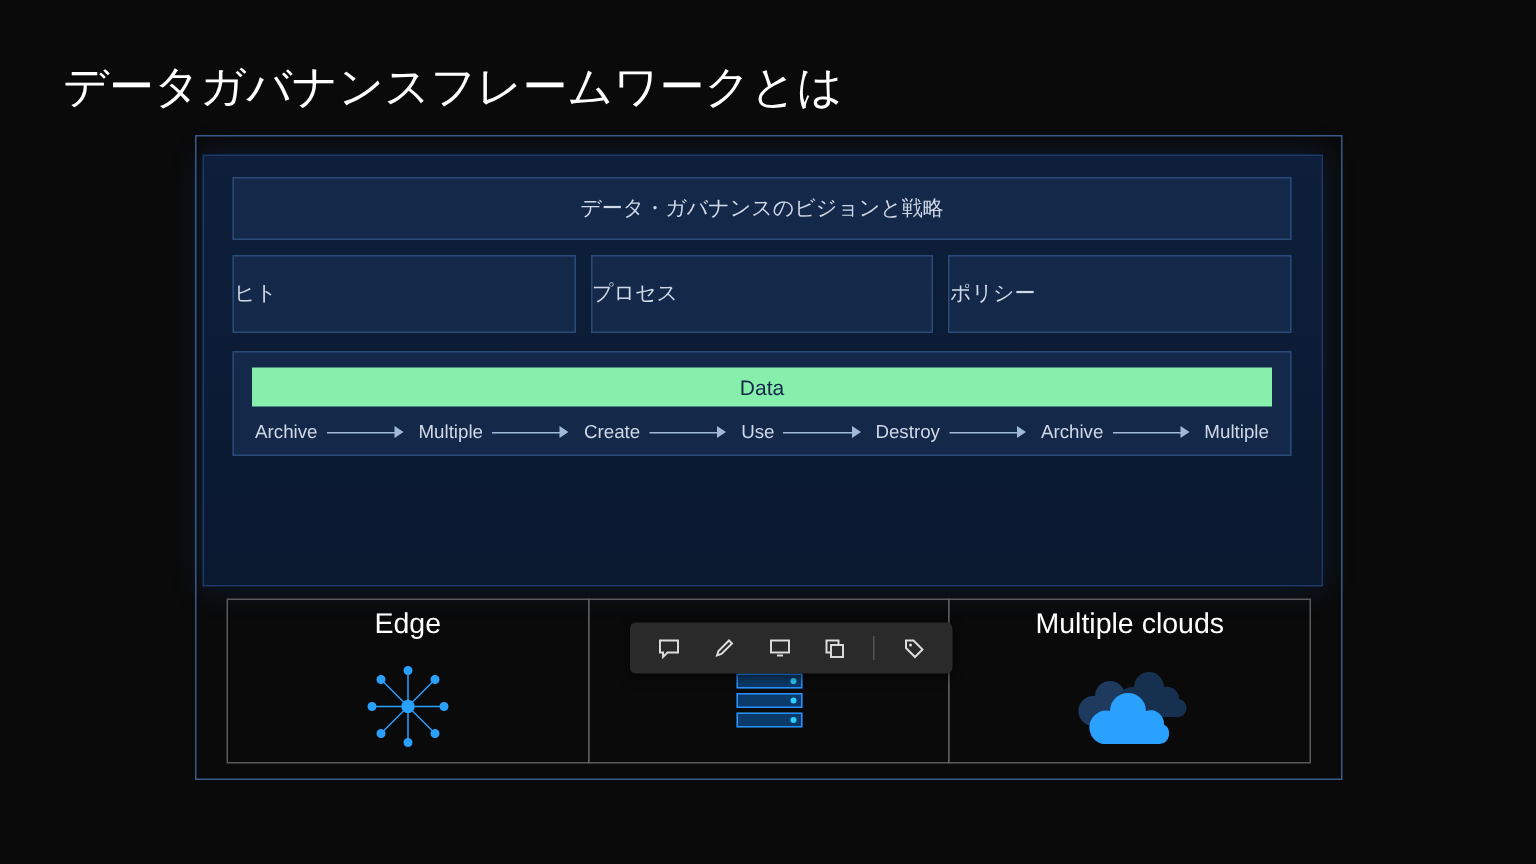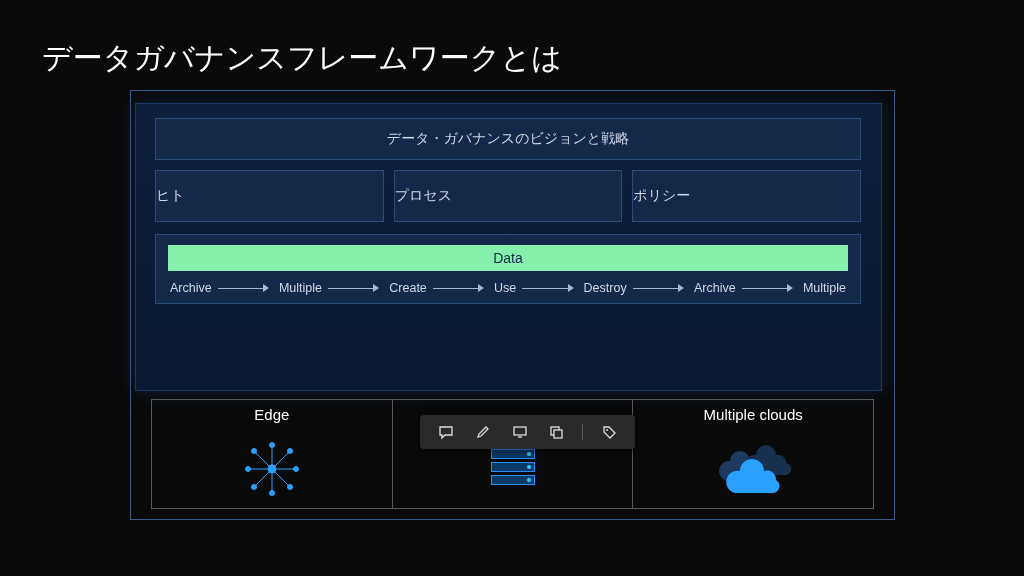--- a/index.html
+++ b/index.html
@@ -135,21 +135,21 @@
     border: 1px solid #5a5a5a;
     margin-left: -1px;
     display: flex;
     flex-direction: column;
     align-items: center;
     padding-top: 6px;
     position: relative;
   }
   .env-cell:first-child { margin-left: 0; }
   .env-label {
-    font-size: 15px;
+    font-size: 19px;
     color: #fff;
     margin-bottom: 6px;
   }
   .env-icon-area {
     flex: 1;
     display: flex;
     align-items: center;
     justify-content: center;
     width: 100%;
   }

